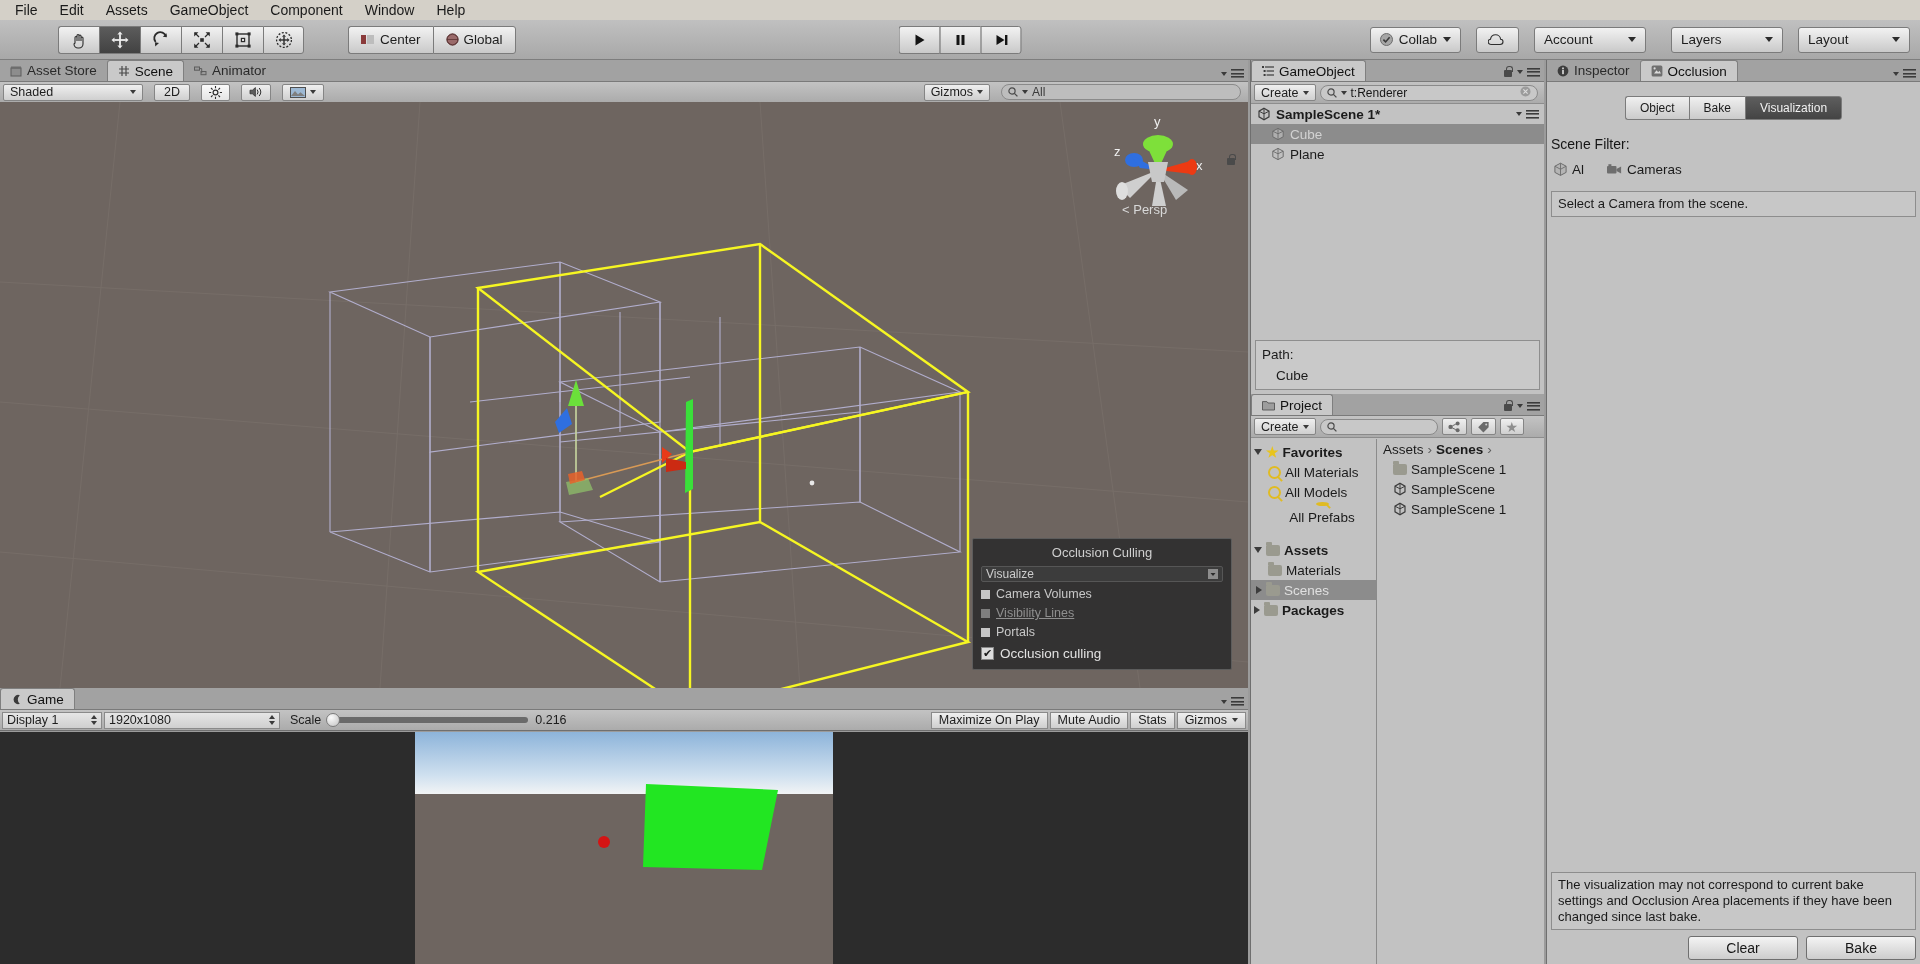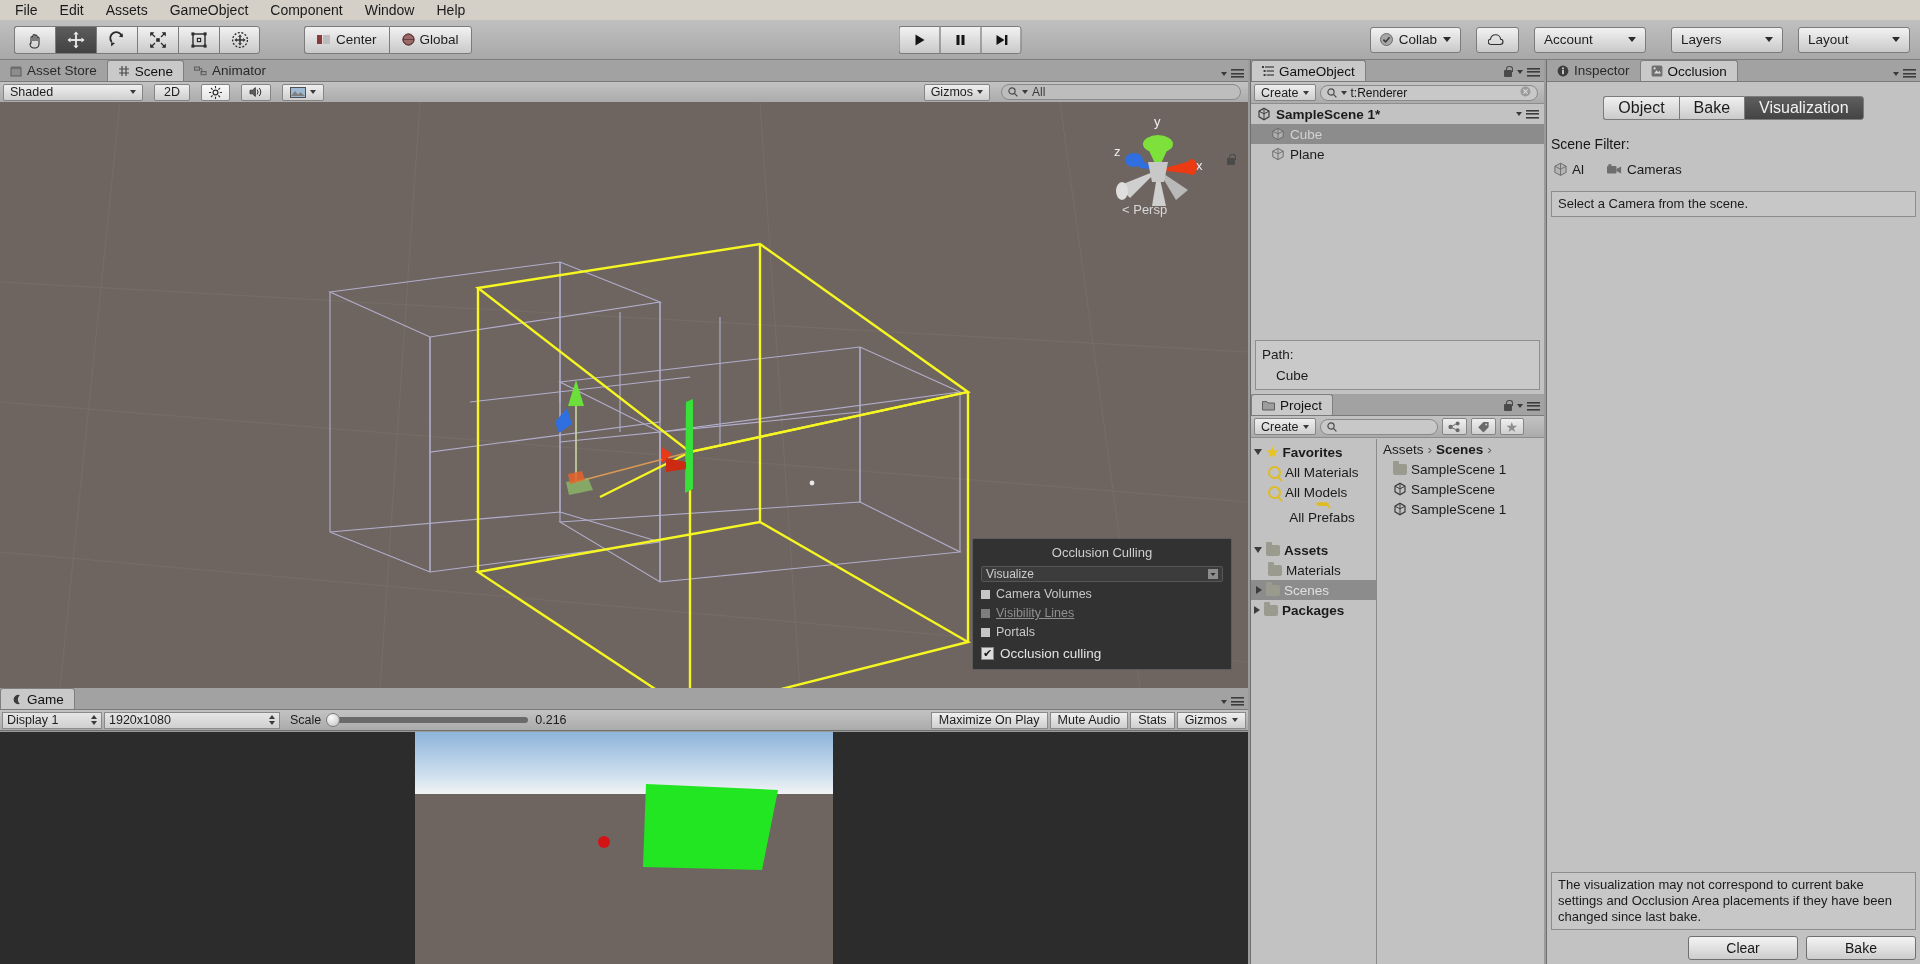--- a/index.html
+++ b/index.html
@@ -17,21 +17,21 @@
     height:20px;background:#d4d0c8;display:flex;align-items:center;
     padding-left:4px;gap:0;
   }
   .menubar .mi{padding:1px 11px;font-size:14px;color:#1a1a1a;line-height:18px;}
 
   
   .toolbar{
     height:40px;
     background:linear-gradient(#c0c0c0,#a8a8a8);
     border-bottom:1px solid #7d7d7d;
-    display:flex;align-items:center;position:relative;
+    display:flex;align-items:center;position:relative;padding-left:44px;
   }
   .tgrp{display:flex;margin-left:14px;}
   .tbtn{
     width:41px;height:28px;
     background:linear-gradient(#f2f2f2,#c9c9c9);
     border:1px solid #7b7b7b;border-right:none;
     display:flex;align-items:center;justify-content:center;
   }
   .tbtn:first-child{border-radius:3px 0 0 3px;}
   .tbtn:last-child{border-radius:0 3px 3px 0;border-right:1px solid #7b7b7b;}
@@ -142,21 +142,21 @@
   .prow{height:20px;display:flex;align-items:center;gap:4px;font-size:13.5px;color:#1b1b1b;white-space:nowrap;}
   .prow.sel{background:#8c8c8c;color:#e0e0e0;}
   .prow.bold{font-weight:bold;}
 
   
   #insp-panel{left:1546px;top:0;width:374px;height:964px;background:#c2c2c2;border-left:1px solid #6f6f6f;}
   .segwrap{display:flex;justify-content:center;margin-top:14px;}
   .seg{
     height:24px;padding:0 14px;display:flex;align-items:center;justify-content:center;
     background:linear-gradient(#f0f0f0,#cbcbcb);border:1px solid #7b7b7b;border-right:none;
-    font-size:16px;color:#1b1b1b;
+    font-size:12px;color:#1b1b1b;
   }
   .seg:first-child{border-radius:3px 0 0 3px;}
   .seg:last-child{border-radius:0 3px 3px 0;border-right:1px solid #7b7b7b;}
   .seg.on{background:linear-gradient(#5e5e5e,#444);color:#f2f2f2;}
   .insplabel{margin:16px 0 0 4px;font-size:14px;color:#161616;}
   .filterrow{display:flex;align-items:center;gap:22px;margin:10px 0 0 6px;font-size:13.5px;color:#1b1b1b;}
   .filterrow .it{display:flex;align-items:center;gap:4px;}
   .infobox{
     margin:14px 4px 0 4px;background:#c7c7c7;border:1px solid #8d8d8d;
     padding:4px 6px;font-size:13px;color:#1b1b1b;line-height:16px;

